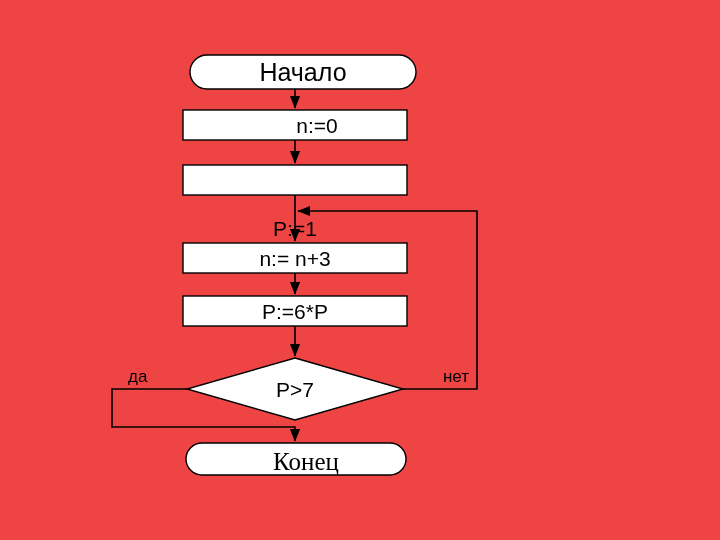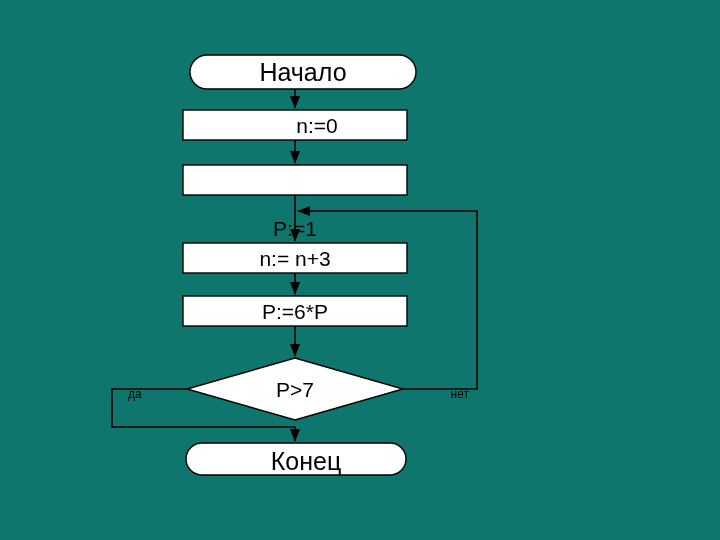--- a/index.html
+++ b/index.html
@@ -8,21 +8,21 @@
     padding: 0;
     background: #ffffff;
   }
   body {
     font-family: "Liberation Sans", sans-serif;
   }
   #canvas {
     position: relative;
     width: 720px;
     height: 540px;
-    background: #0f766e;
+    background: #ef4444;
     overflow: hidden;
   }
   #flow-svg {
     position: absolute;
     left: 0;
     top: 0;
     width: 720px;
     height: 540px;
     display: block;
   }
@@ -38,22 +38,21 @@
   .terminator-label {
     font-size: 25px;
   }
   .process-label {
     font-size: 21px;
   }
   .decision-label {
     font-size: 21px;
   }
   .branch-label {
-    font-size: 12px;
-    margin-top: 20px;
+    font-size: 17px;
   }
   .shape-hit {
     position: absolute;
   }
 </style>
 </head>
 <body>
 
 <div id="canvas">
 
@@ -103,21 +102,21 @@
   <div class="node-label process-label" style="left:183px; top:115px; width:268px;">n:=0</div>
 
   <div class="node-label process-label" style="left:183px; top:170px; width:224px;margin-top:48px;">P:=1</div>
 
   <div class="node-label process-label" style="left:183px; top:248px; width:224px;">n:= n+3</div>
 
   <div class="node-label process-label" style="left:183px; top:301px; width:224px;">P:=6*P</div>
 
   <div class="node-label decision-label" style="left:187px; top:379px; width:216px;">P&gt;7</div>
 
-  <div class="node-label terminator-label" style="left:186px; top:449px; width:240px;">Конец</div>
+  <div class="node-label terminator-label" style="left:186px; top:449px; width:240px;font-family:Liberation Serif, serif;">Конец</div>
 
   <div class="node-label branch-label" style="left:128px; top:368px; width:44px; text-align:left;">да</div>
 
   <div class="node-label branch-label" style="left:419px; top:368px; width:50px; text-align:right;">нет</div>
 
   <div class="shape-hit" style="left:190px; top:55px; width:226px; height:34px;"></div>
   <div class="shape-hit" style="left:183px; top:110px; width:224px; height:30px;"></div>
   <div class="shape-hit" style="left:183px; top:165px; width:224px; height:30px;"></div>
   <div class="shape-hit" style="left:183px; top:243px; width:224px; height:30px;"></div>
   <div class="shape-hit" style="left:183px; top:296px; width:224px; height:30px;"></div>

